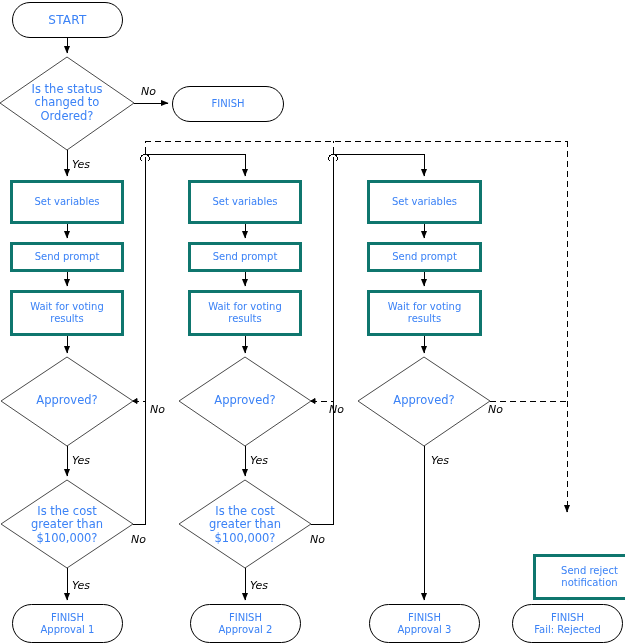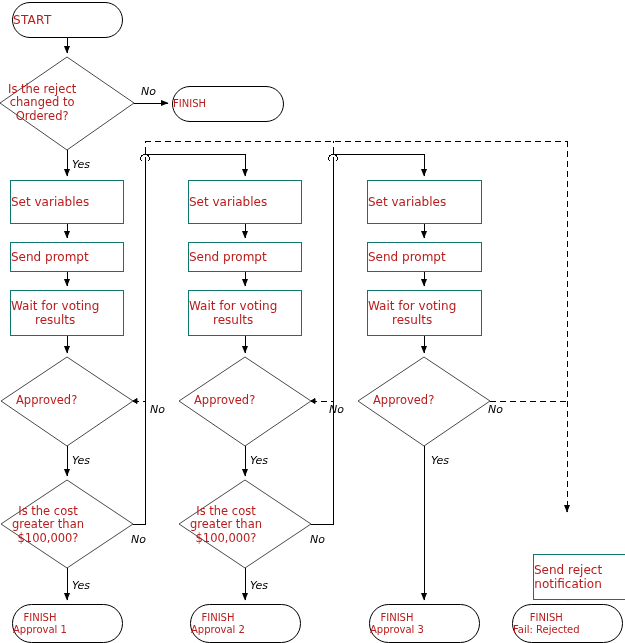--- a/index.html
+++ b/index.html
@@ -19,31 +19,31 @@
     position:absolute;
     left:0; top:0;
     width:625px; height:643px;
     pointer-events:none;
   }
   .node{
     position:absolute;
     box-sizing:border-box;
     display:flex;
     align-items:center;
-    justify-content:flex-start;
+    justify-content:center;
     text-align:center;
-    color:#b91c1c;
+    color:#3b82f6;
     background:#ffffff;
     line-height:1.18;
     white-space:pre-line;
     z-index:2;
   }
   .proc{
-    border:1px solid #0f766e;
-    font-size:12px;
+    border:3px solid #0f766e;
+    font-size:10px;
   }
   .term{
     border:1px solid #000000;
     border-radius:999px;
     font-size:10px;
   }
   .term.start{ font-size:12px; letter-spacing:.3px; }
   .dec{
     background:transparent;
     border:0;
@@ -150,21 +150,21 @@
       <path d="M137,398.5 L133,401 L137,403.5 z"></path>
       <path d="M315,398.5 L311,401 L315,403.5 z"></path>
     </g>
   </svg>
 
   <div class="node term start" style="left:12px;top:2px;width:111px;height:36px;">
     <span>START</span>
   </div>
 
   <div class="node dec" style="left:6px;top:67px;width:122px;height:72px;">
-    <span class="dec-text">Is the reject
+    <span class="dec-text">Is the status
 changed to
 Ordered?</span>
   </div>
 
   <div class="node term" style="left:172px;top:86px;width:112px;height:36px;">
     <span>FINISH</span>
   </div>
 
   <div class="node proc" style="left:10px;top:180px;width:114px;height:44px;">
     <span>Set variables</span>

